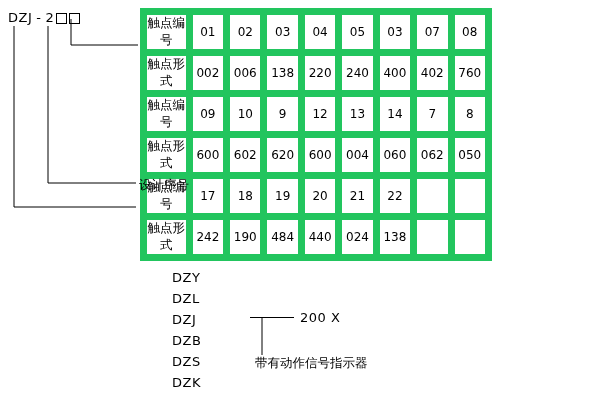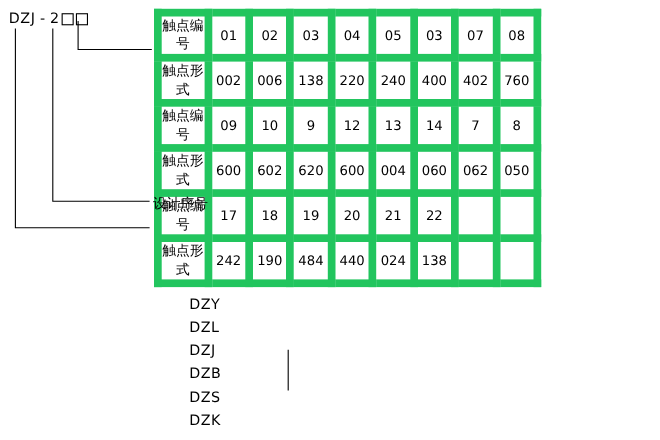--- a/index.html
+++ b/index.html
@@ -217,15 +217,19 @@
 
   <div class="series">
     <div>DZY</div>
     <div>DZL</div>
     <div>DZJ</div>
     <div>DZB</div>
     <div>DZS</div>
     <div>DZK</div>
   </div>
 
-
+  <div class="series-200">
+    <span class="dash200"></span><span>200  X</span>
+  </div>
+
+  <div class="note-indicator">带有动作信号指示器</div>
 
 </div>
 
 </body></html>

